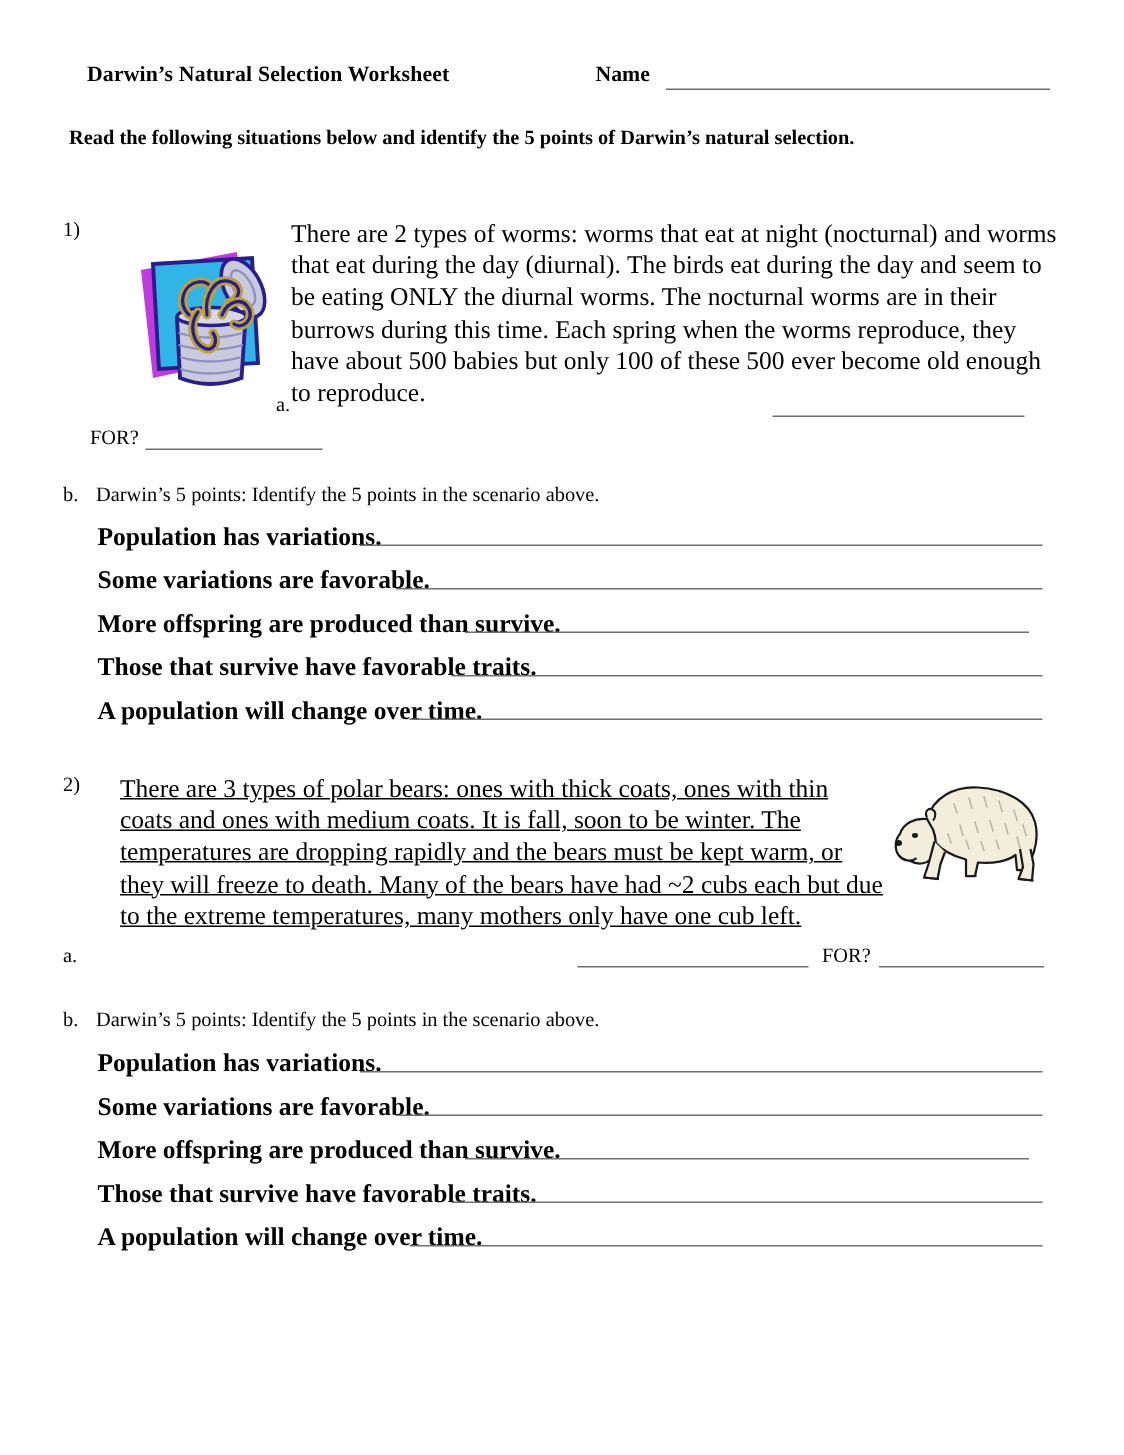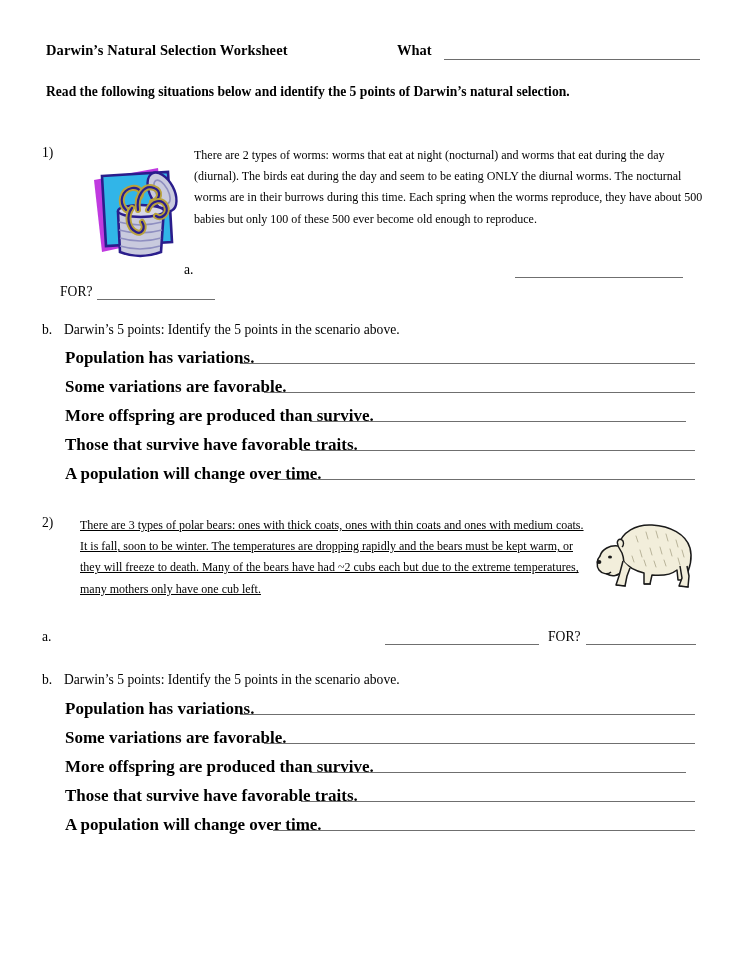--- a/index.html
+++ b/index.html
@@ -27,21 +27,21 @@
   
   .header {
     position: absolute;
     left: 46px;
     top: 42px;
     width: 660px;
     height: 24px;
   }
   .doc-title {
     position: absolute;
-    left: 0;
+    left: 12px;
     top: 0;
     font-size: 14.5px;
     font-weight: bold;
     letter-spacing: 0.1px;
     white-space: nowrap;
   }
   .name-label {
     position: absolute;
     left: 351px;
     top: 0;
@@ -68,21 +68,21 @@
   }
 
   
   .q-num {
     position: absolute;
     font-size: 13.6px;
     white-space: nowrap;
   }
   .para {
     position: absolute;
-    font-size: 12px;
+    font-size: 17px;
     line-height: 21.2px;
   }
   .sub-item {
     position: absolute;
     font-size: 13.6px;
     white-space: nowrap;
   }
 
   
   .rule {
@@ -115,21 +115,21 @@
     height: 82px;
   }
 </style>
 </head>
 <body>
 
 <div class="page">
 
   <div class="header">
     <div class="doc-title">Darwin’s Natural Selection Worksheet</div>
-    <div class="name-label">What</div>
+    <div class="name-label">Name</div>
     <div class="name-rule"></div>
   </div>
 
   <div class="instruction">Read the following situations below and identify the 5 points of Darwin’s natural selection.</div>
 
   <div class="q-num" style="left:42px; top:145px;">1)</div>
 
   <div class="worm-art">
     <svg viewBox="0 0 104 100" width="104" height="100" xmlns="http://www.w3.org/2000/svg">
 

